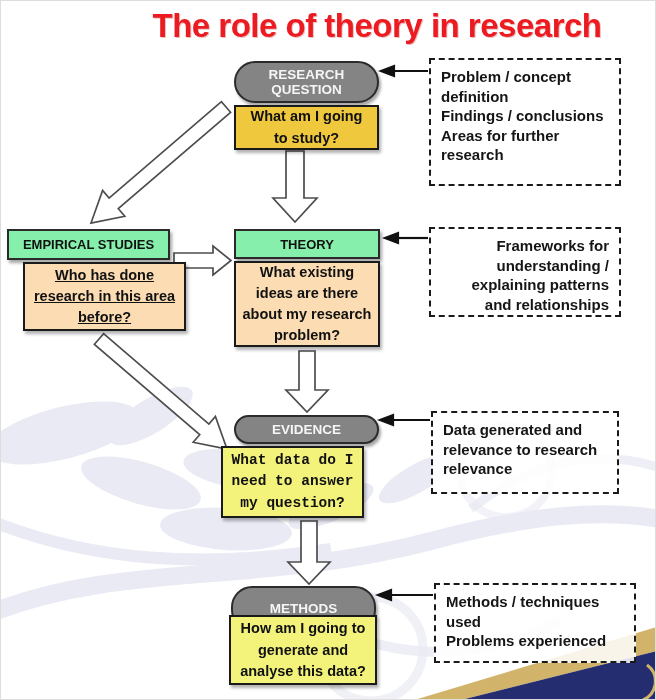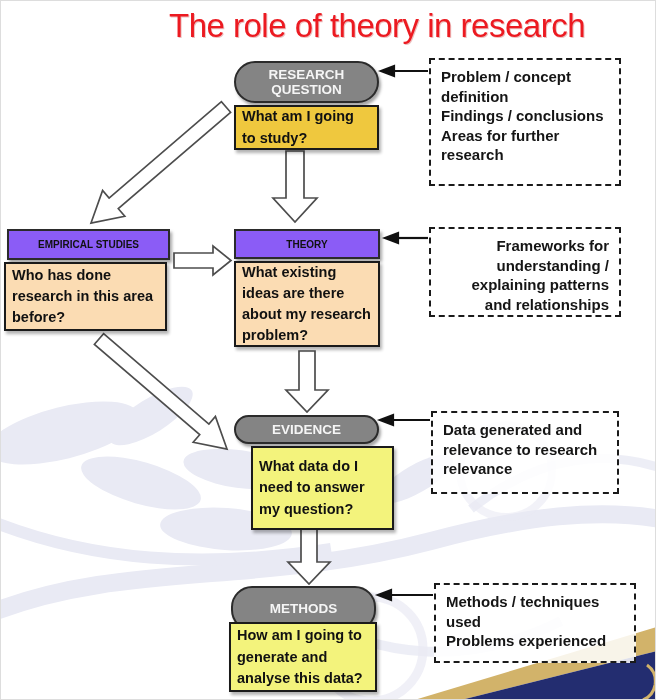--- a/index.html
+++ b/index.html
@@ -4,33 +4,33 @@
 <style>
   * { margin:0; padding:0; box-sizing:border-box; }
   body { font-family:"Liberation Sans", sans-serif; background:#fff; }
   .slide {
     position:relative; width:656px; height:700px; background:#ffffff;
     overflow:hidden; border:1px solid #ddd;
   }
   .layer { position:absolute; left:0; top:0; width:656px; height:700px; }
   .title {
     position:absolute; left:96px; top:6px; width:560px; text-align:center;
-    font-size:33px; font-weight:normal; color:#ec1a21; letter-spacing:-0.5px;
+    font-size:33px; font-weight:bold; color:#ec1a21; letter-spacing:-0.5px;
     text-shadow:1px 1px 0 rgba(180,0,0,0.25);
   }
   .hdr {
     position:absolute; display:flex; align-items:center; justify-content:center;
     text-align:center; font-weight:bold; border:2px solid #2b2b2b;
     box-shadow:2px 3px 3px rgba(0,0,0,0.35);
   }
   .hdr-dark { background:#848484; color:#f5f5f5; font-size:13.5px;border-radius:21px; }
-  .hdr-light { background:#8b5cf6; color:#111; font-size:10px; }
+  .hdr-light { background:#86efac; color:#111; font-size:13px; }
   .qbox {
     position:absolute; display:flex; align-items:center; justify-content:center;
-    text-align:left; font-weight:bold; color:#111; font-size:14.5px;
+    text-align:center; font-weight:bold; color:#111; font-size:14.5px;
     border:2px solid #1a1a1a; line-height:1.45; padding:2px 6px;
     box-shadow:2px 3px 3px rgba(0,0,0,0.3);
   }
   .gold   { background:#efc83e; }
   .peach  { background:#fbdcb3; }
   .yellow { background:#f3f37c; }
   .dashed {
     position:absolute; border:2px dashed #1a1a1a; background:rgba(255,255,255,0.85);
     padding:7px 10px; font-size:15px; font-weight:bold; color:#151515;
     line-height:1.3; display:flex; flex-direction:column; justify-content:flex-start;
@@ -102,42 +102,42 @@
   <div class="hdr hdr-dark" style="left:233px; top:60px; width:145px; height:42px; padding:0 16px;">
     <span>RESEARCH QUESTION</span>
   </div>
   <div class="qbox gold" style="left:233px; top:104px; width:145px; height:45px;">
     <span>What am I going to study?</span>
   </div>
 
   <div class="hdr hdr-light" style="left:6px; top:228px; width:163px; height:31px;">
     <span>EMPIRICAL STUDIES</span>
   </div>
-  <div class="qbox peach" style="left:3px; top:261px; width:163px; height:69px;">
+  <div class="qbox peach" style="left:22px; top:261px; width:163px; height:69px;text-decoration:underline;">
     <span>Who has done research in this area before?</span>
   </div>
 
   <div class="hdr hdr-light" style="left:233px; top:228px; width:146px; height:30px;">
     <span>THEORY</span>
   </div>
   <div class="qbox peach" style="left:233px; top:260px; width:146px; height:86px;">
     <span>What existing ideas are there about my research problem?</span>
   </div>
 
   <div class="hdr hdr-dark" style="left:233px; top:414px; width:145px; height:29px;">
     <span>EVIDENCE</span>
   </div>
-  <div class="qbox yellow" style="left:250px; top:445px; width:143px; height:84px;">
+  <div class="qbox yellow" style="left:220px; top:445px; width:143px; height:72px;font-family:Liberation Mono, monospace;">
     <span>What data do I need to answer my question?</span>
   </div>
 
   <div class="hdr hdr-dark" style="left:230px; top:585px; width:145px; height:45px;">
     <span>METHODS</span>
   </div>
-  <div class="qbox yellow" style="left:228px; top:614px; width:148px; height:70px;margin-top:7px;">
+  <div class="qbox yellow" style="left:228px; top:614px; width:148px; height:70px;">
     <span>How am I going to generate and analyse this data?</span>
   </div>
 
   <div class="dashed" style="left:428px; top:57px; width:192px; height:128px;">
     <span class="item">Problem / concept definition</span>
     <span class="item">Findings / conclusions</span>
     <span class="item">Areas for further research</span>
   </div>
 
   <div class="dashed" style="left:428px; top:226px; width:192px; height:90px; justify-content:flex-start;text-align:right;">

